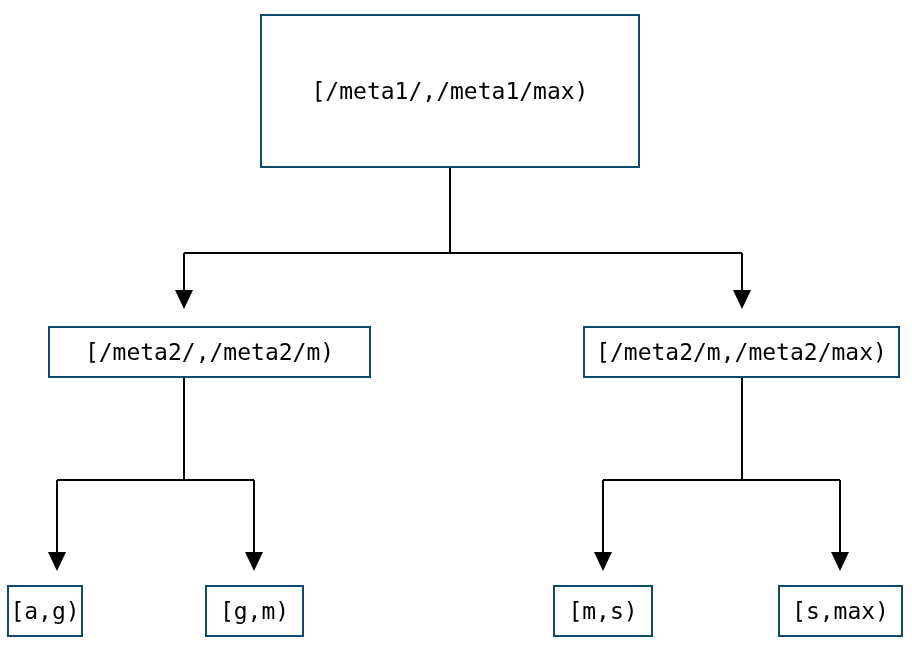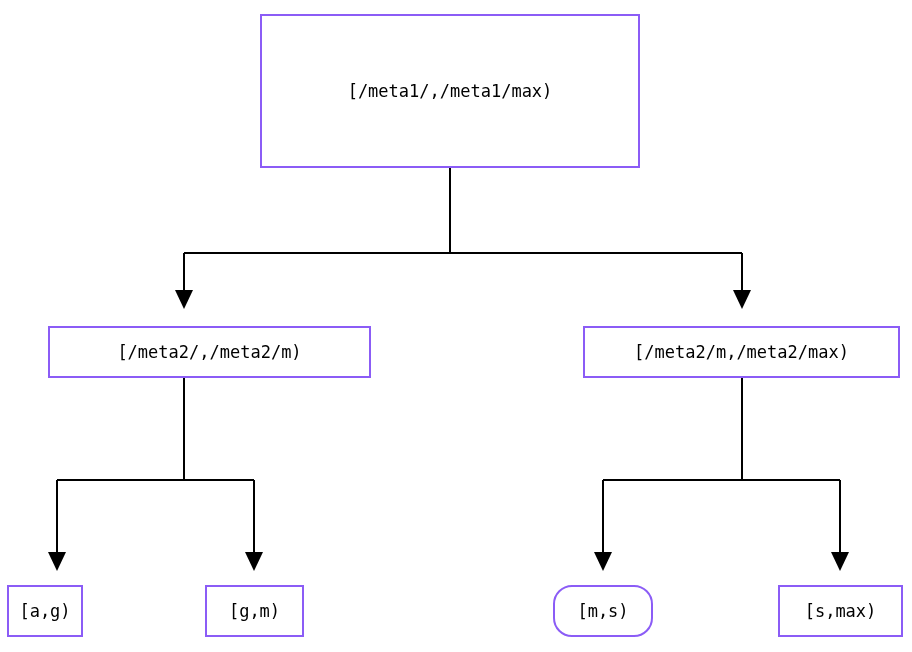--- a/index.html
+++ b/index.html
@@ -18,36 +18,36 @@
   .connectors {
     position: absolute;
     left: 0;
     top: 0;
     width: 912px;
     height: 652px;
   }
   .node {
     position: absolute;
     box-sizing: border-box;
-    border: 2px solid #8b5cf6;
+    border: 2px solid #0c4a6e;
     background: #ffffff;
     color: #000000;
     display: flex;
     align-items: center;
     justify-content: center;
-    font-size: 17px;
+    font-size: 23px;
     line-height: 1;
     white-space: nowrap;
   }
   .node-root    { left: 260px; top: 14px;  width: 380px; height: 154px; }
   .node-l2-left { left: 22px;  top: 326px; width: 323px; height: 52px; margin-left: 26px; }
   .node-l2-right{ left: 583px; top: 326px; width: 317px; height: 52px; text-align: right; }
   .node-leaf-ag { left: 7px;   top: 585px; width: 76px; height: 52px; }
   .node-leaf-gm { left: 205px; top: 585px; width: 99px;  height: 52px; }
-  .node-leaf-ms { left: 553px; top: 585px; width: 100px; height: 52px; border-radius: 19px; }
+  .node-leaf-ms { left: 553px; top: 585px; width: 100px; height: 52px; }
   .node-leaf-smax { left: 778px; top: 585px; width: 125px; height: 52px; }
 </style>
 </head>
 <body>
 
 <div class="canvas">
 
   <svg class="connectors" width="912" height="652" viewBox="0 0 912 652" xmlns="http://www.w3.org/2000/svg">
     <g stroke="#000000" stroke-width="2" fill="none" shape-rendering="crispEdges">
       <path d="M450,168 L450,253 M184,253 L742,253 M184,253 L184,291 M742,253 L742,291"></path>

